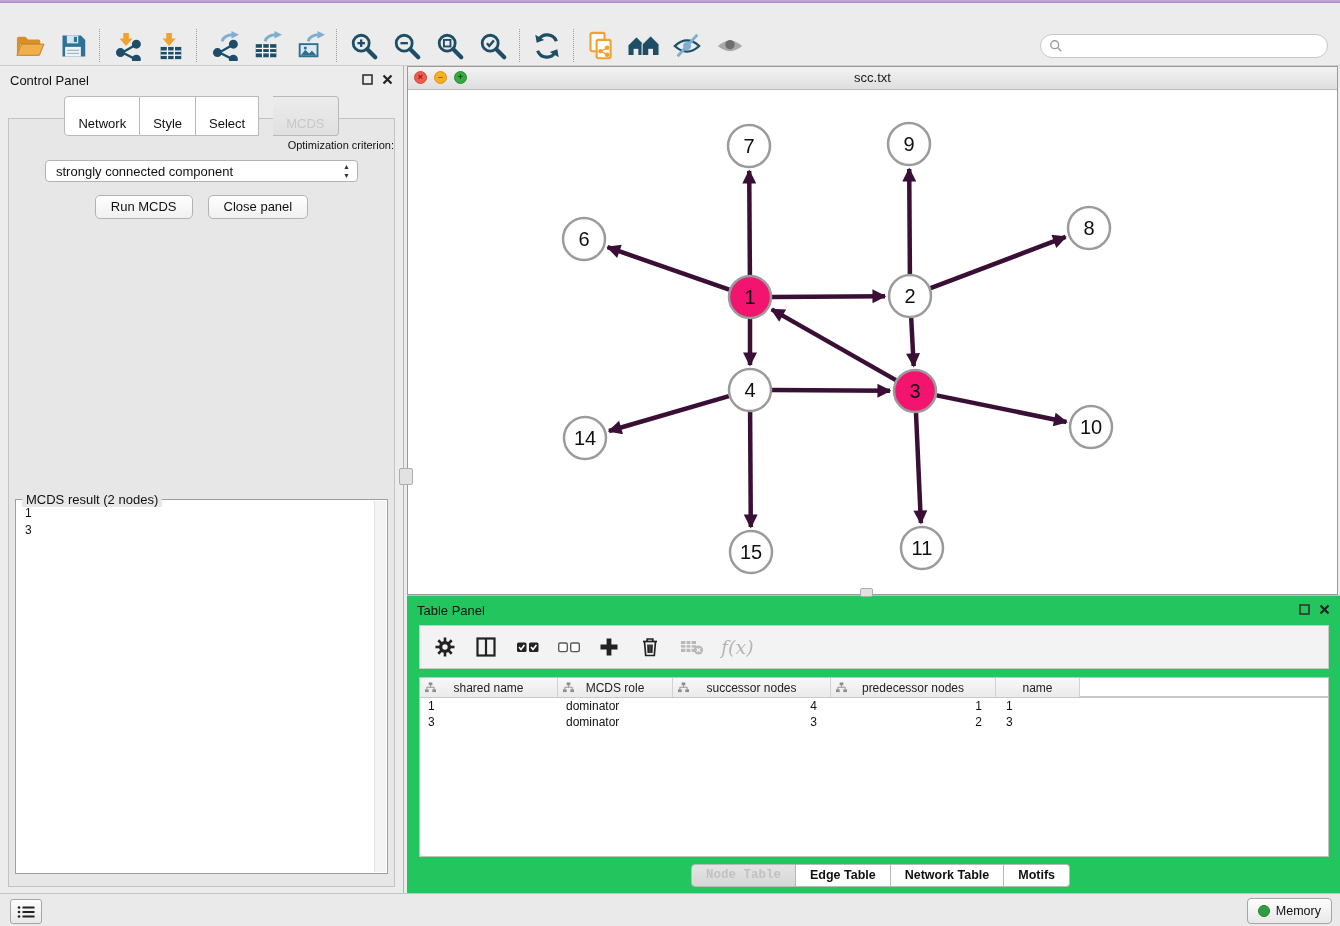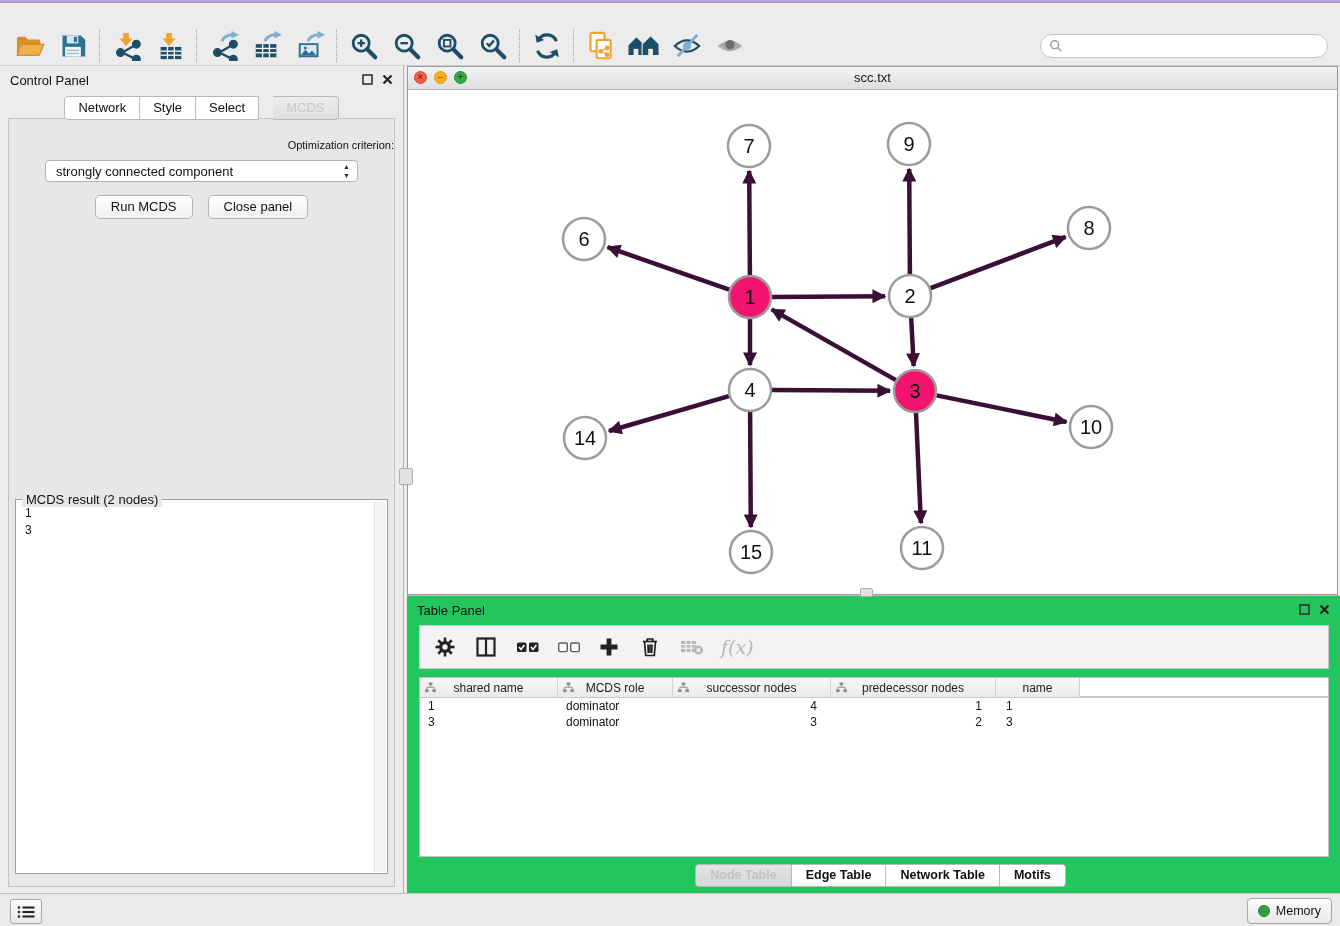--- a/index.html
+++ b/index.html
@@ -31,21 +31,21 @@
   .workspace { position:absolute; top:66px; left:0; right:0; height:827px; }
 
   
   .control-panel { position:absolute; left:0; top:0; width:404px; height:100%; background:#ececec;
                    border-right:1px solid #b3b3b3; box-sizing:border-box; }
   .panel-head { position:relative; height:28px; }
   .panel-title { position:absolute; left:10px; top:7px; font-size:13px; color:#111; }
   .panel-btns { position:absolute; right:10px; top:8px; display:flex; gap:9px; align-items:center; }
   .float-ic, .close-ic { width:11px; height:11px; display:block; }
   .cp-tabs { display:flex; justify-content:center; margin-top:2px; position:relative; z-index:2; }
-  .seg { font-size:13px; padding:3px 13px 4px; background:#fff; border:1px solid #b9b9b9; border-left:none; color:#111; }
+  .seg { font-size:13px; padding:19px 13px 4px; background:#fff; border:1px solid #b9b9b9; border-left:none; color:#111; }
   .seg:first-child { border-left:1px solid #b9b9b9; border-radius:4px 0 0 4px; }
   .seg:last-child { border-radius:0 4px 4px 0; }
   .seg.sel { background:linear-gradient(#ececec,#e0e0e0); color:#c8c8c8;margin-left:14px; }
   .cp-body { position:absolute; left:8px; right:8px; top:52px; bottom:6px; border:1px solid #c3c3c3;
              background:#e7e7e7; }
   .opt-label { text-align:right; margin-top:20px; font-size:11px; }
   .combo { margin:9px 36px 0; height:22px; background:#fff; border:1px solid #b3b3b3; border-radius:4px;
            display:flex; align-items:center; font-size:13px; padding-left:10px; position:relative; box-sizing:border-box; }
   .combo-stepper { position:absolute; right:7px; top:1px; display:flex; flex-direction:column; align-items:center; }
   .combo-stepper span { font-size:7px; line-height:9px; color:#333; }
@@ -89,21 +89,21 @@
         border-right:1px solid #d2d2d2; box-sizing:border-box; flex:none; }
   .th svg { position:absolute; left:5px; top:4px; }
   .th.fill { flex:1; border-right:none; background:#fff; border-bottom:1px solid #c9c9c9; }
   .c0{width:138px}.c1{width:115px}.c2{width:158px}.c3{width:165px}.c4{width:84px}
   .trow { display:flex; height:16px; font-size:12px; color:#111; }
   .td { box-sizing:border-box; padding:1px 8px 0; flex:none; white-space:nowrap; overflow:hidden; }
   .td.r { text-align:right; padding-right:14px; }
   .td.c4 { padding-left:10px; }
   .tp-tabs { position:absolute; left:0; right:0; top:268px; display:flex; justify-content:center; }
   .tp-tabs .seg { font-size:12.5px; font-weight:bold; padding:3px 14px 4px; }
-  .tp-tabs .seg.sel { background:linear-gradient(#e4e4e4,#d7d7d7); color:#c2c2c2; }
+  .tp-tabs .seg.sel { background:linear-gradient(#e4e4e4,#d7d7d7); color:#c2c2c2;font-family:Liberation Mono, monospace; }
 
   
   .statusbar { position:absolute; bottom:0; left:0; right:0; height:33px; background:#eaeaea;
                border-top:1px solid #c4c4c4; box-sizing:border-box; }
   .list-btn { position:absolute; left:10px; top:5px; width:30px; height:23px; border:1px solid #a6a6a6;
               border-radius:3px; background:linear-gradient(#fdfdfd,#e8e8e8);
               display:flex; align-items:center; justify-content:center; }
   .memory-btn { position:absolute; right:8px; top:4px; height:24px; padding:12px 10px; border:1px solid #a6a6a6;
                 border-radius:4px; background:linear-gradient(#fdfdfd,#e8e8e8); display:flex; align-items:center;
                 gap:6px; font-size:12.5px; color:#111; box-sizing:border-box; }

